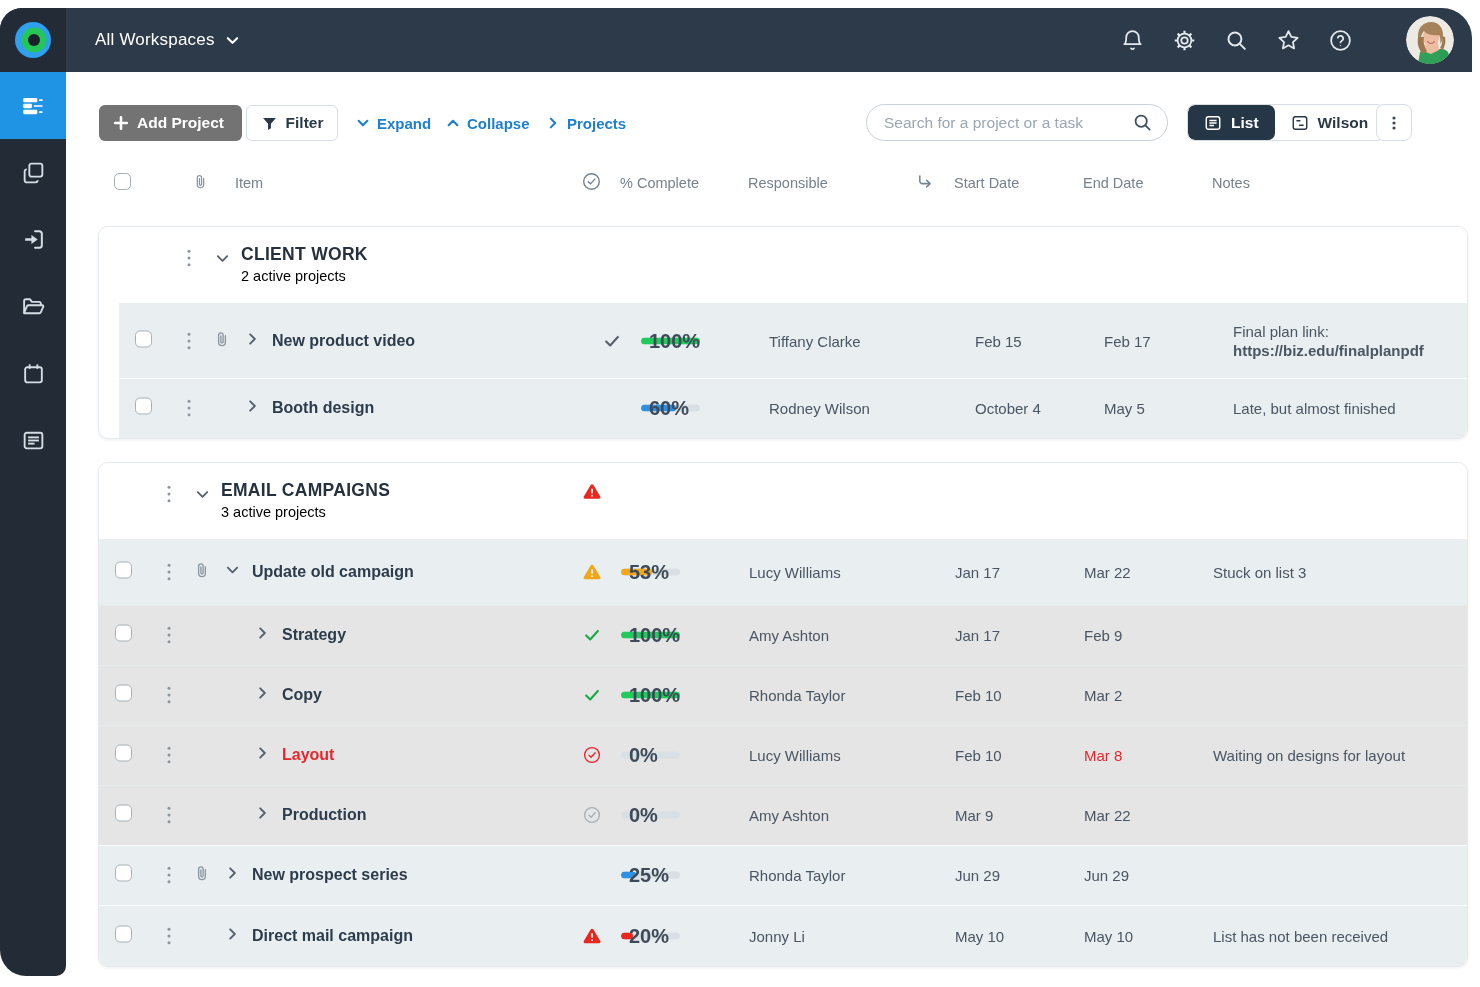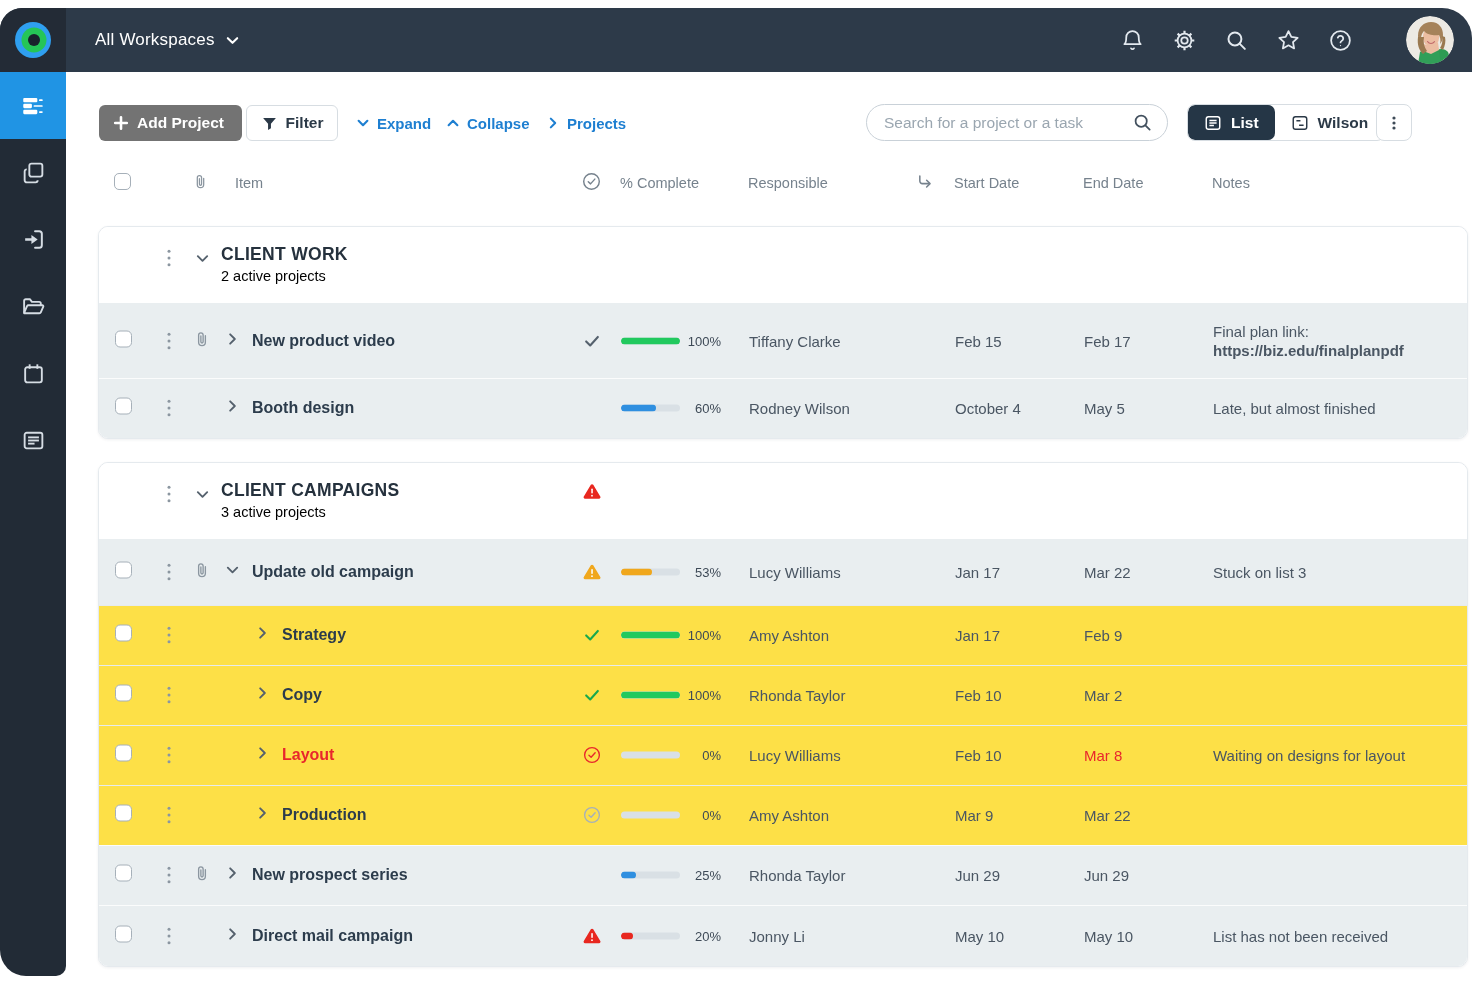--- a/index.html
+++ b/index.html
@@ -57,30 +57,30 @@
     display:flex; align-items:center; justify-content:center; cursor:pointer; }
 
   
   .thead { position:absolute; left:32px; top:93px; width:1370px; height:36px; color:#76828d; font-size:14.5px; }
   .thead .cell { position:absolute; top:50%; transform:translateY(-50%); white-space:nowrap; }
 
   
   .card { position:absolute; left:32px; width:1370px; background:#fff;
     border:1px solid #e5eaee; border-radius:10px; overflow:hidden;
     box-shadow:0 1px 3px rgba(35,49,62,.07); }
-  .card-1 { top:154px; } .card-2 { top:390px; }
+  .card-1 { top:154px;padding-left:20px; } .card-2 { top:390px; }
 
   .group-head { position:relative; height:76px; background:#fff; }
   .group-title-wrap { position:absolute; left:122px; top:50%; transform:translateY(-50%); }
   .group-title { font-size:17.5px; font-weight:700; color:#25313d; letter-spacing:.3px; line-height:23px; }
   .group-sub { font-size:14.5px; color:#000000; line-height:21px; }
 
   .row { position:relative; }
   .row.gray { background:#e9eef0; }
-  .row.white { background:#fde047; }
+  .row.white { background:#e5e5e5; }
   .row .divider { position:absolute; left:0; right:0; top:0; height:1px; }
   .row.gray .divider { background:rgba(255,255,255,.8); }
   .row.white .divider { background:#e6ebee; }
   .cell { position:absolute; top:50%; transform:translateY(-50%); white-space:nowrap; }
 
   .c-check { left:16px; }
   .checkbox { display:inline-block; width:17px; height:17px; border:1.5px solid #a6b0b9; border-radius:5px; background:#fff; cursor:pointer; }
   .c-kebab { left:64px; width:12px; display:flex; justify-content:center; cursor:pointer; }
   .c-clip { left:94px; }
   .c-arrow { cursor:pointer; }
@@ -88,21 +88,21 @@
   .gh-kebab { position:absolute; left:64px; top:22px; width:12px; display:flex; justify-content:center; cursor:pointer; }
   .gh-arrow { position:absolute; left:96px; top:24px; cursor:pointer; }
   .name { font-size:16px; font-weight:700; color:#2c3c4c; }
   .name.l1 { left:153px; } .name.l2 { left:183px; }
   .name.late { color:#e8272c; }
   .c-status { left:484px; width:18px; display:flex; justify-content:center; }
   .c-alert-group { position:absolute; left:484px; top:20px; width:18px; display:flex; justify-content:center; }
   .c-bar { left:522px; }
   .bar { display:block; width:59px; height:7px; border-radius:4px; background:#d9e0e5; position:relative; overflow:hidden; }
   .bar i { position:absolute; left:0; top:0; bottom:0; border-radius:4px; display:block; }
-  .c-pct { left:530px; width:92px; text-align:right; font-size:13px; color:#3e4a57; }
+  .c-pct { left:530px; width:92px; font-size:20px; color:#3e4a57;font-weight:bold; }
   .c-resp { left:650px; font-size:15px; color:#4a5663; }
   .c-start { left:856px; font-size:15px; color:#4a5663; }
   .c-end { left:985px; font-size:15px; color:#4a5663; }
   .c-end.late { color:#e8272c; }
   .c-notes { left:1114px; font-size:15px; color:#4a5663; line-height:19px; }
   .c-notes .bold { font-weight:700; }
 </style>
 </head>
 <body>
 
@@ -411,21 +411,21 @@
               <svg width="4" height="18" viewBox="0 0 4 18">
                 <circle cx="2" cy="2.2" r="1.5" fill="#8b96a0"></circle>
                 <circle cx="2" cy="9" r="1.5" fill="#8b96a0"></circle>
                 <circle cx="2" cy="15.8" r="1.5" fill="#8b96a0"></circle>
               </svg>
             </span>
             <span class="gh-arrow"><svg width="15" height="15" viewBox="0 0 16 16">
                 <polyline points="3,5.5 8,10.5 13,5.5" fill="none" stroke="#55616d" stroke-width="2" stroke-linecap="round" stroke-linejoin="round"></polyline>
               </svg></span>
             <span class="group-title-wrap">
-              <div class="group-title">CLIENT CAMPAIGNS</div>
+              <div class="group-title">EMAIL CAMPAIGNS</div>
               <div class="group-sub">3 active projects</div>
             </span>
             <span class="c-alert-group">
               <svg width="19" height="17" viewBox="0 0 20 18">
                 <path d="M8.7 1.6a1.6 1.6 0 0 1 2.7 0l7.8 13a1.6 1.6 0 0 1-1.4 2.4H2.2A1.6 1.6 0 0 1 .9 14.6z" fill="#e8271f"></path>
                 <rect x="9.2" y="5.6" width="1.7" height="5.6" rx="0.8" fill="#fff"></rect>
                 <circle cx="10" cy="13.6" r="1" fill="#fff"></circle>
               </svg>
             </span>
           </div>

